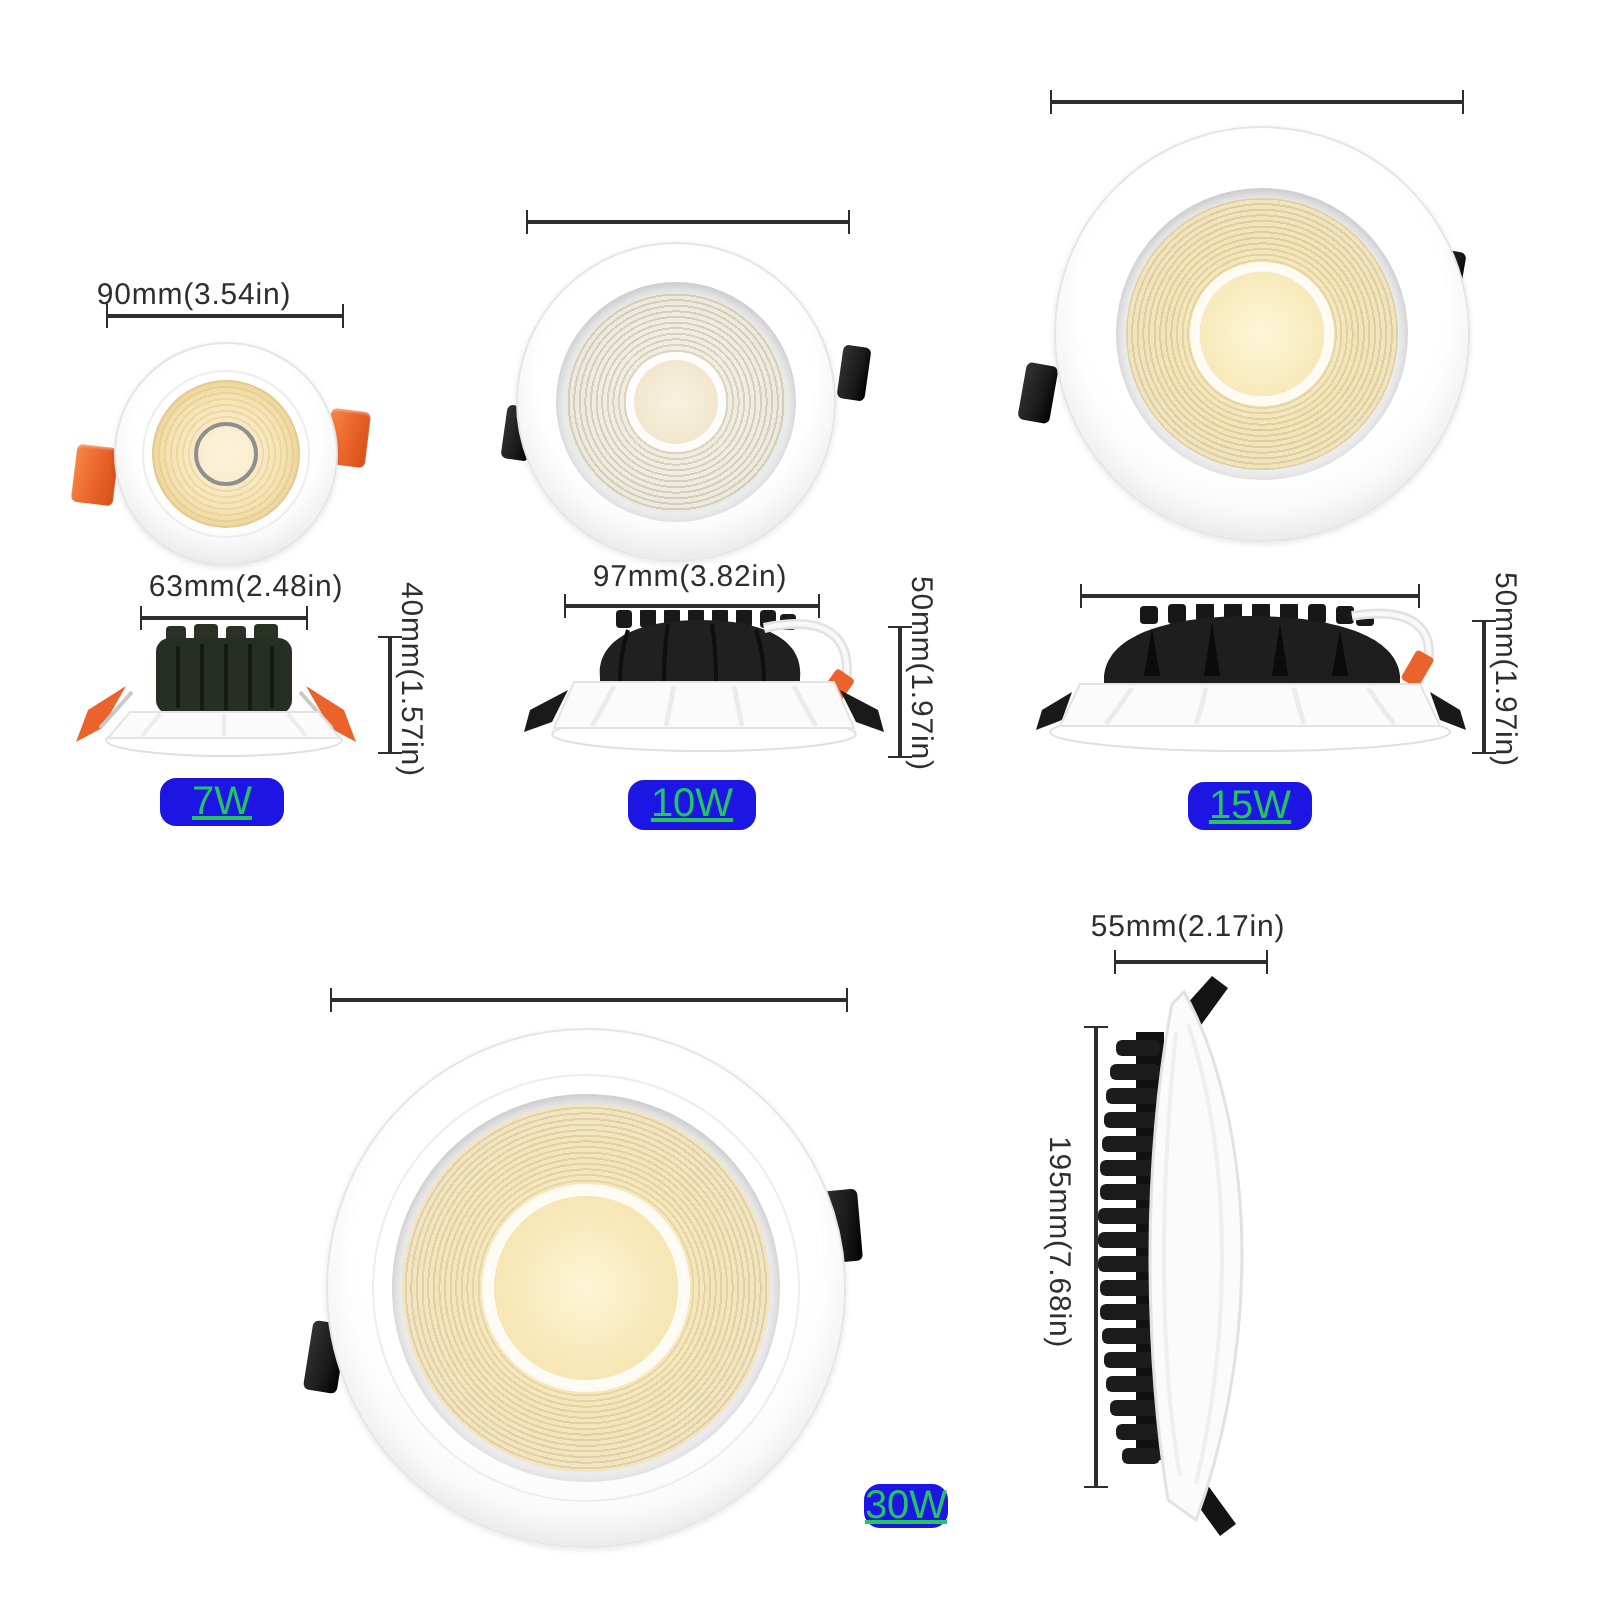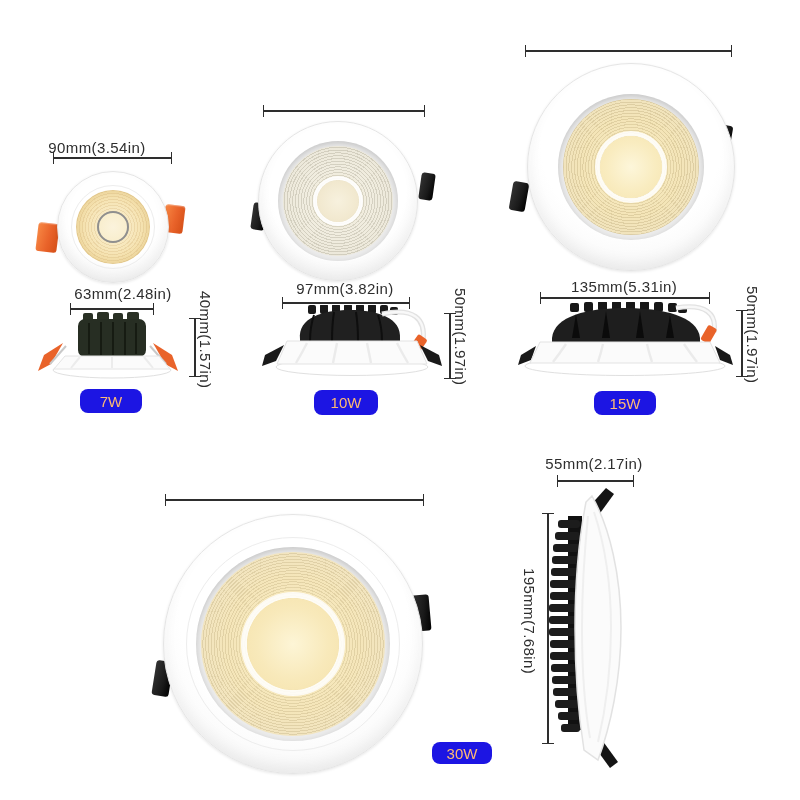--- a/index.html
+++ b/index.html
@@ -8,22 +8,22 @@
   
   .dim-label{position:absolute;font-size:15px;color:#2e2e2e;text-align:center;
              white-space:nowrap;letter-spacing:.4px;}
   .vdim-label{position:absolute;writing-mode:vertical-rl;font-size:15px;color:#2e2e2e;
               white-space:nowrap;letter-spacing:.4px;}
   .hdim{position:absolute;height:12px;border-left:1.6px solid #2e2e2e;border-right:1.6px solid #2e2e2e;}
   .hdim::before{content:"";position:absolute;left:0;right:0;top:5.2px;height:1.6px;background:#2e2e2e;}
   .vdim{position:absolute;width:12px;border-top:1.6px solid #2e2e2e;border-bottom:1.6px solid #2e2e2e;}
   .vdim::before{content:"";position:absolute;top:0;bottom:0;left:5.2px;width:1.6px;background:#2e2e2e;}
   
-  .badge{position:absolute;background:#1c15e3;color:#fdba74;font-size:15px;
-         display:flex;align-items:center;justify-content:center;border-radius:8px;}
+  .badge{position:absolute;background:#1c15e3;color:#22c55e;font-size:20px;
+         display:flex;align-items:center;justify-content:center;border-radius:8px;text-decoration:underline;}
   
   .face{position:absolute;border-radius:50%;
         background:radial-gradient(circle at 50% 38%,#ffffff 55%,#fafafa 72%,#efefef 90%,#e6e6e6 100%);
         box-shadow:inset 0 -8px 14px rgba(0,0,0,.05),inset 0 6px 10px rgba(255,255,255,.9),0 1px 3px rgba(0,0,0,.10);
         border:1px solid #e5e5e5;}
   .recess{position:absolute;border-radius:50%;background:#ececec;
           box-shadow:inset 0 2px 6px rgba(0,0,0,.18);}
   .reflector{position:absolute;border-radius:50%;}
   .cob{position:absolute;border-radius:50%;}
   .groove{position:absolute;border-radius:50%;border:1px solid #ededed;}
@@ -142,21 +142,20 @@
     <path d="M25,36 L155,36 L165,59 L15,59 Z" fill="#fbfbfb" stroke="#e3e3e3"></path>
     <g stroke="#ebebeb" stroke-width="2.4" fill="none">
       <path d="M45,38 Q40,48 34,58"></path>
         <path d="M75,38 Q73,48 71,58"></path>
       <path d="M105,38 Q107,48 109,58"></path>
         <path d="M135,38 Q140,48 146,58"></path>
     </g>
   </svg>
   <div class="badge" style="left:314px;top:390px;width:64px;height:25px">10W</div>
 
-  <div class="dim-label" style="left:544px;top:278px;width:160px">135mm(5.31in)</div>
   <div class="hdim" style="left:540px;top:292px;width:168px"></div>
   <div class="vdim" style="left:736px;top:310px;height:65px"></div>
   <div class="vdim-label" style="left:744px;top:286px">50mm(1.97in)</div>
   <svg class="sideview" style="left:518px;top:302px" width="215" height="80" viewBox="0 0 215 80">
     <g fill="#171717">
       <rect x="52" y="1" width="9" height="9" rx="2"></rect>
         <rect x="66" y="0" width="9" height="10" rx="2"></rect>
       <rect x="80" y="-1" width="9" height="10" rx="2"></rect>
         <rect x="94" y="-1" width="9" height="10" rx="2"></rect>
       <rect x="108" y="-1" width="9" height="10" rx="2"></rect>
@@ -194,21 +193,21 @@
   <div class="face" style="left:163px;top:514px;width:258px;height:258px">
     <div class="groove" style="left:22px;top:22px;width:212px;height:212px"></div>
     <div class="recess" style="left:32px;top:32px;width:194px;height:194px"></div>
     <div class="reflector" style="left:37px;top:37px;width:184px;height:184px;
          background:repeating-radial-gradient(circle,rgba(170,150,100,.26) 0 1px,transparent 1px 2.8px),
          radial-gradient(circle,#faf1d6 0%,#f5e6ba 50%,#f1e4c0 75%,#f4eedd 100%)"></div>
     <div class="cob" style="left:83px;top:83px;width:92px;height:92px;
          background:radial-gradient(circle,#fdf5d6 0%,#f8e9ba 55%,#f5e2ab 100%);
          box-shadow:0 0 0 6px rgba(255,255,255,.85),0 0 22px rgba(246,230,175,.95)"></div>
   </div>
-  <div class="badge" style="left:432px;top:742px;width:60px;height:22px">30W</div>
+  <div class="badge" style="left:432px;top:742px;width:42px;height:22px">30W</div>
 
   <div class="dim-label" style="left:524px;top:455px;width:140px">55mm(2.17in)</div>
   <div class="hdim" style="left:557px;top:475px;width:75px"></div>
   <div class="vdim" style="left:542px;top:513px;height:229px"></div>
   <div class="vdim-label" style="left:521px;top:568px">195mm(7.68in)</div>
   <svg class="sideview" style="left:548px;top:486px" width="88" height="290" viewBox="0 0 88 290">
     <path d="M40,22 L58,2 L66,8 L50,30 Z" fill="#141414"></path>
     <path d="M46,260 L62,282 L70,276 L54,254 Z" fill="#141414"></path>
     <rect x="20" y="30" width="14" height="214" fill="#111111"></rect>
     <g fill="#1c1c1c">

